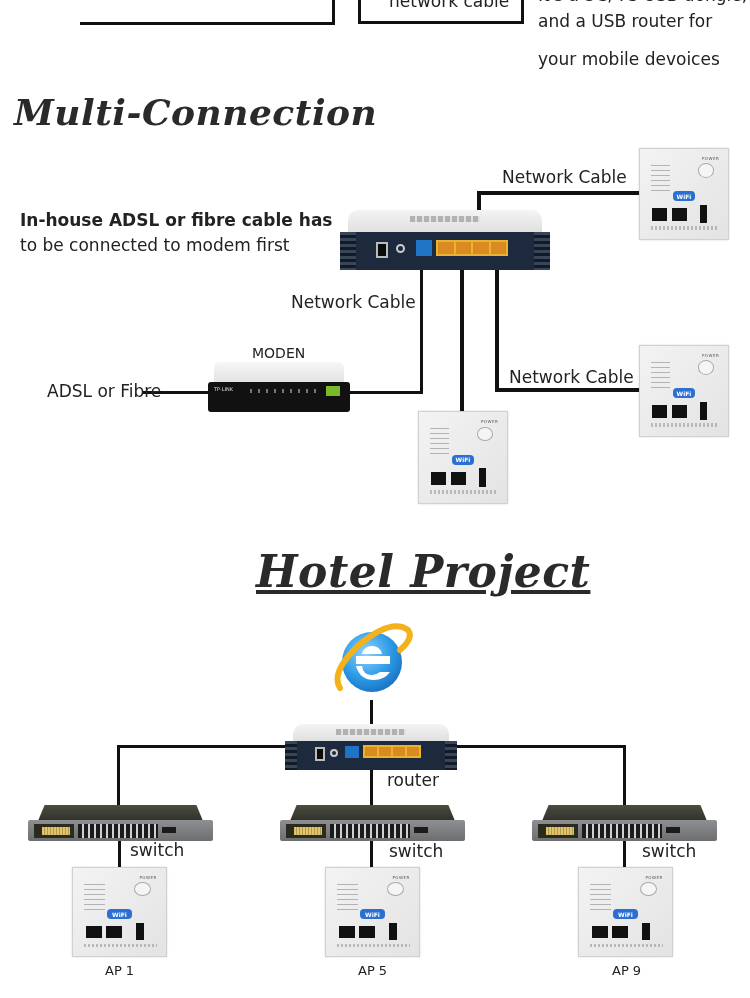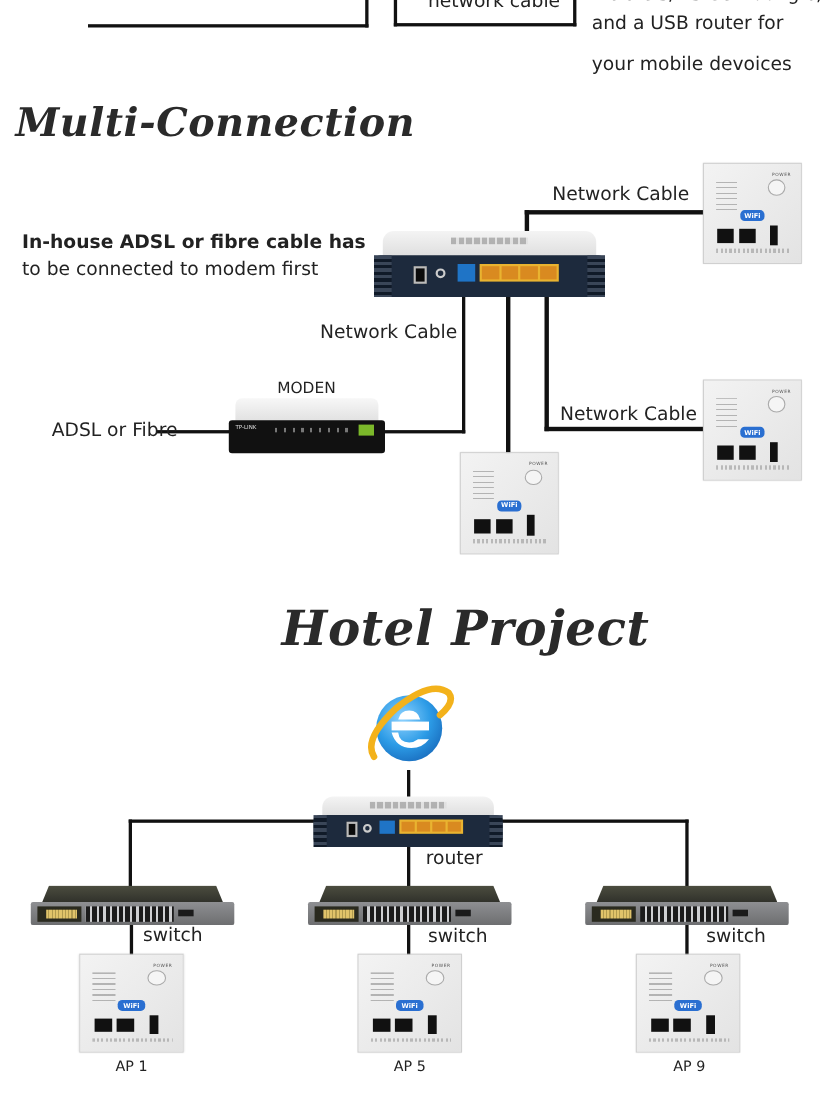--- a/index.html
+++ b/index.html
@@ -135,21 +135,21 @@
   <div class="leds"></div>
     <div class="pwrlbl">POWER</div>
   <div class="pwrbtn"></div>
   <div class="wifi">WiFi</div>
   <div class="rj" style="left:14%;"></div>
     <div class="rj" style="left:36%;"></div>
     <div class="usb"></div>
     <div class="plabels"></div>
 </div>
 
-<div class="title" style="left:256px; top:546px; font-size:44px;">Hotel Project</div>
+<div class="title" style="left:256px; top:546px; font-size:44px;text-decoration:underline;">Hotel Project</div>
 
 <svg class="ie" style="left:330px; top:622px;" width="84" height="76" viewBox="0 0 84 76">
   <defs>
     <radialGradient id="ieg" cx="40%" cy="35%" r="70%">
       <stop offset="0%" stop-color="#8fd3ff"></stop>
       <stop offset="60%" stop-color="#2c9be6"></stop>
       <stop offset="100%" stop-color="#1a6fc0"></stop>
     </radialGradient>
   </defs>
   <circle cx="42" cy="40" r="30" fill="url(#ieg)"></circle>

